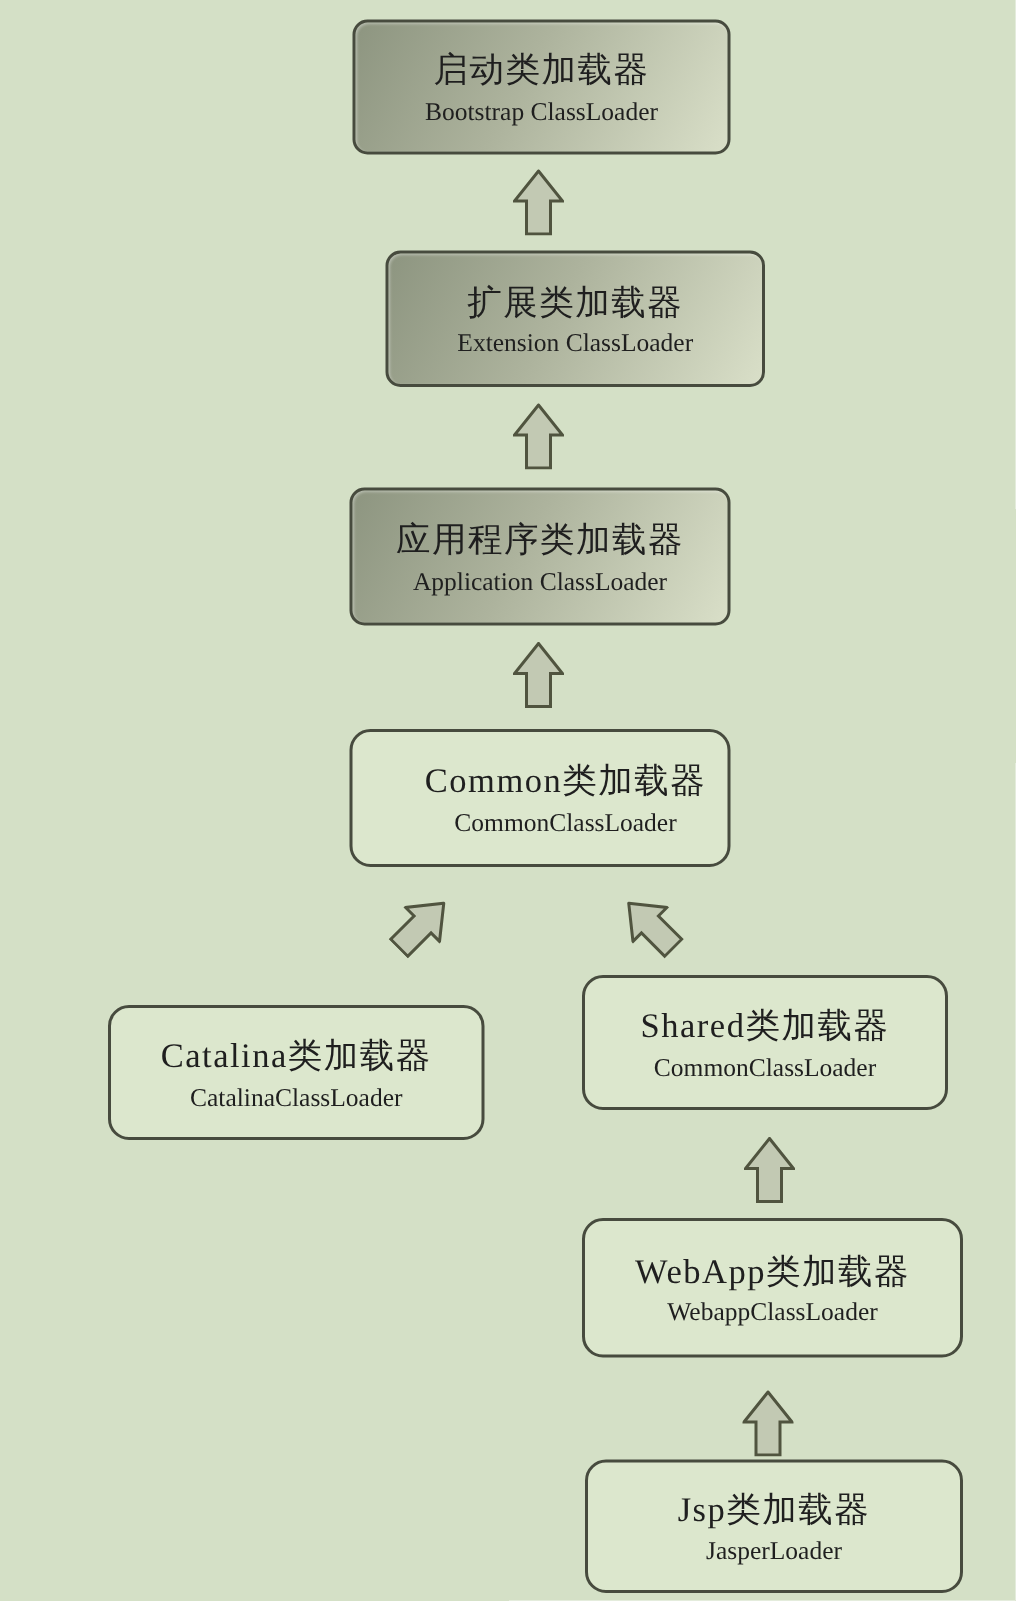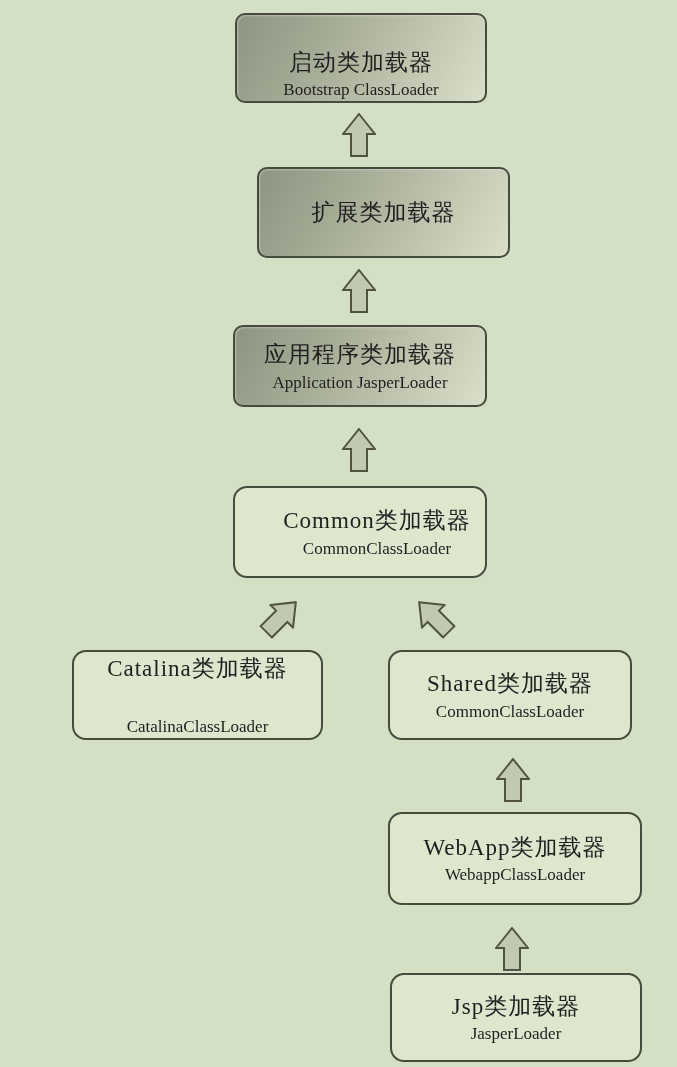--- a/index.html
+++ b/index.html
@@ -56,60 +56,61 @@
     stroke-linejoin: miter;
   }
   .arrow.ne { transform: rotate(45deg); }
   .arrow.nw { transform: rotate(-45deg); }
 </style>
 </head>
 <body>
 
 <div class="canvas">
 
-  <div class="node grad" style="left:235px; top:13px; width:252px; height:90px;justify-content:flex-end;">
+  <div class="node grad" style="left:235px; top:13px; width:252px; height:90px;">
     <div class="zh">启动类加载器</div>
     <div class="en">Bootstrap ClassLoader</div>
   </div>
 
   <svg class="arrow" style="left:342px; top:113px;" width="34" height="44" viewBox="0 0 34 44">
     <polygon points="17,1 33,21 25,21 25,43 9,43 9,21 1,21"></polygon>
   </svg>
 
   <div class="node grad" style="left:235px; top:167px; width:253px; height:91px;margin-left:22px;">
     <div class="zh">扩展类加载器</div>
+    <div class="en">Extension ClassLoader</div>
   </div>
 
   <svg class="arrow" style="left:342px; top:269px;" width="34" height="44" viewBox="0 0 34 44">
     <polygon points="17,1 33,21 25,21 25,43 9,43 9,21 1,21"></polygon>
   </svg>
 
-  <div class="node grad" style="left:233px; top:325px; width:254px; height:82px;">
+  <div class="node grad" style="left:233px; top:325px; width:254px; height:92px;">
     <div class="zh">应用程序类加载器</div>
-    <div class="en">Application JasperLoader</div>
+    <div class="en">Application ClassLoader</div>
   </div>
 
   <svg class="arrow" style="left:342px; top:428px;" width="34" height="44" viewBox="0 0 34 44">
     <polygon points="17,1 33,21 25,21 25,43 9,43 9,21 1,21"></polygon>
   </svg>
 
   <div class="node flat" style="left:233px; top:486px; width:254px; height:92px;padding-left:34px;">
     <div class="zh">Common类加载器</div>
     <div class="en">CommonClassLoader</div>
   </div>
 
   <svg class="arrow ne" style="left:264px; top:595px;" width="34" height="44" viewBox="0 0 34 44">
     <polygon points="17,1 33,21 25,21 25,43 9,43 9,21 1,21"></polygon>
   </svg>
 
   <svg class="arrow nw" style="left:417px; top:595px;" width="34" height="44" viewBox="0 0 34 44">
     <polygon points="17,1 33,21 25,21 25,43 9,43 9,21 1,21"></polygon>
   </svg>
 
-  <div class="node flat" style="left:72px; top:650px; width:251px; height:90px;justify-content:space-between;">
+  <div class="node flat" style="left:72px; top:670px; width:251px; height:90px;">
     <div class="zh">Catalina类加载器</div>
     <div class="en">CatalinaClassLoader</div>
   </div>
 
   <div class="node flat" style="left:388px; top:650px; width:244px; height:90px;">
     <div class="zh">Shared类加载器</div>
     <div class="en">CommonClassLoader</div>
   </div>
 
   <svg class="arrow" style="left:496px; top:758px;" width="34" height="44" viewBox="0 0 34 44">

